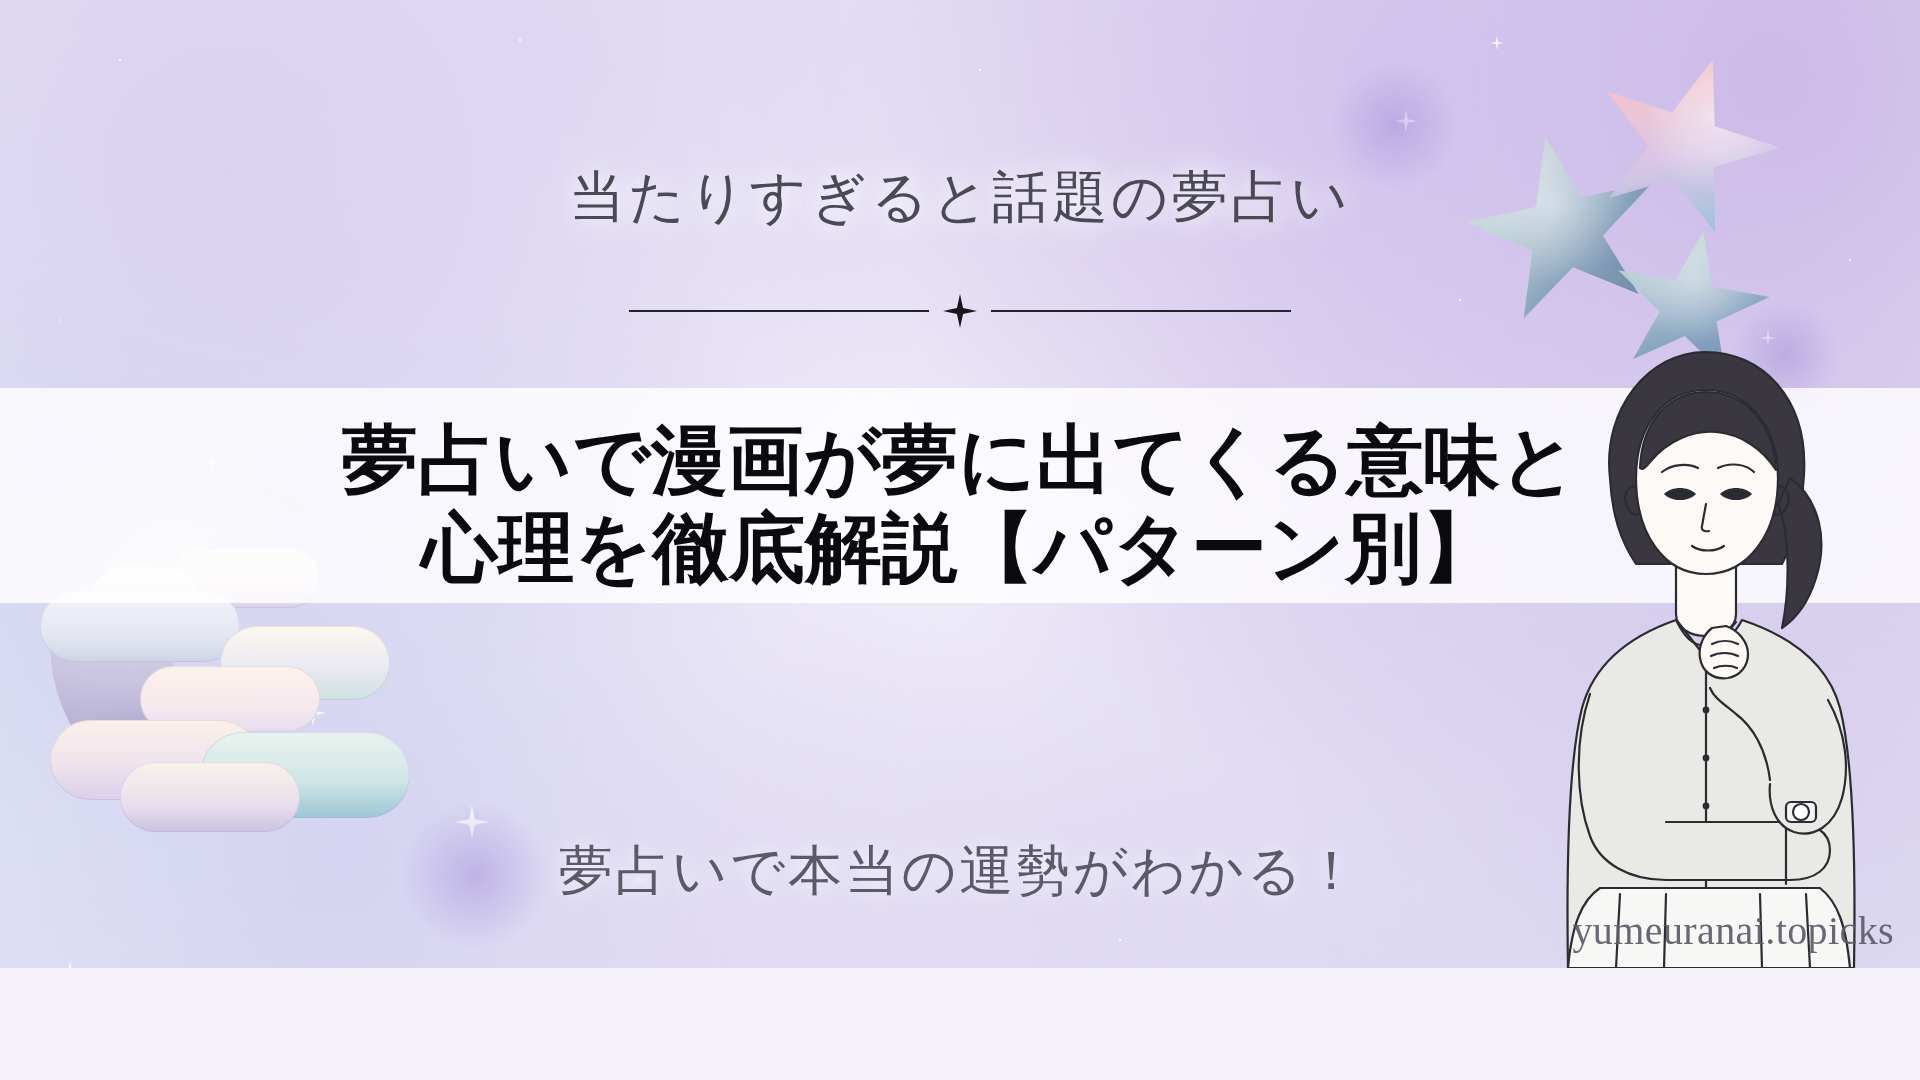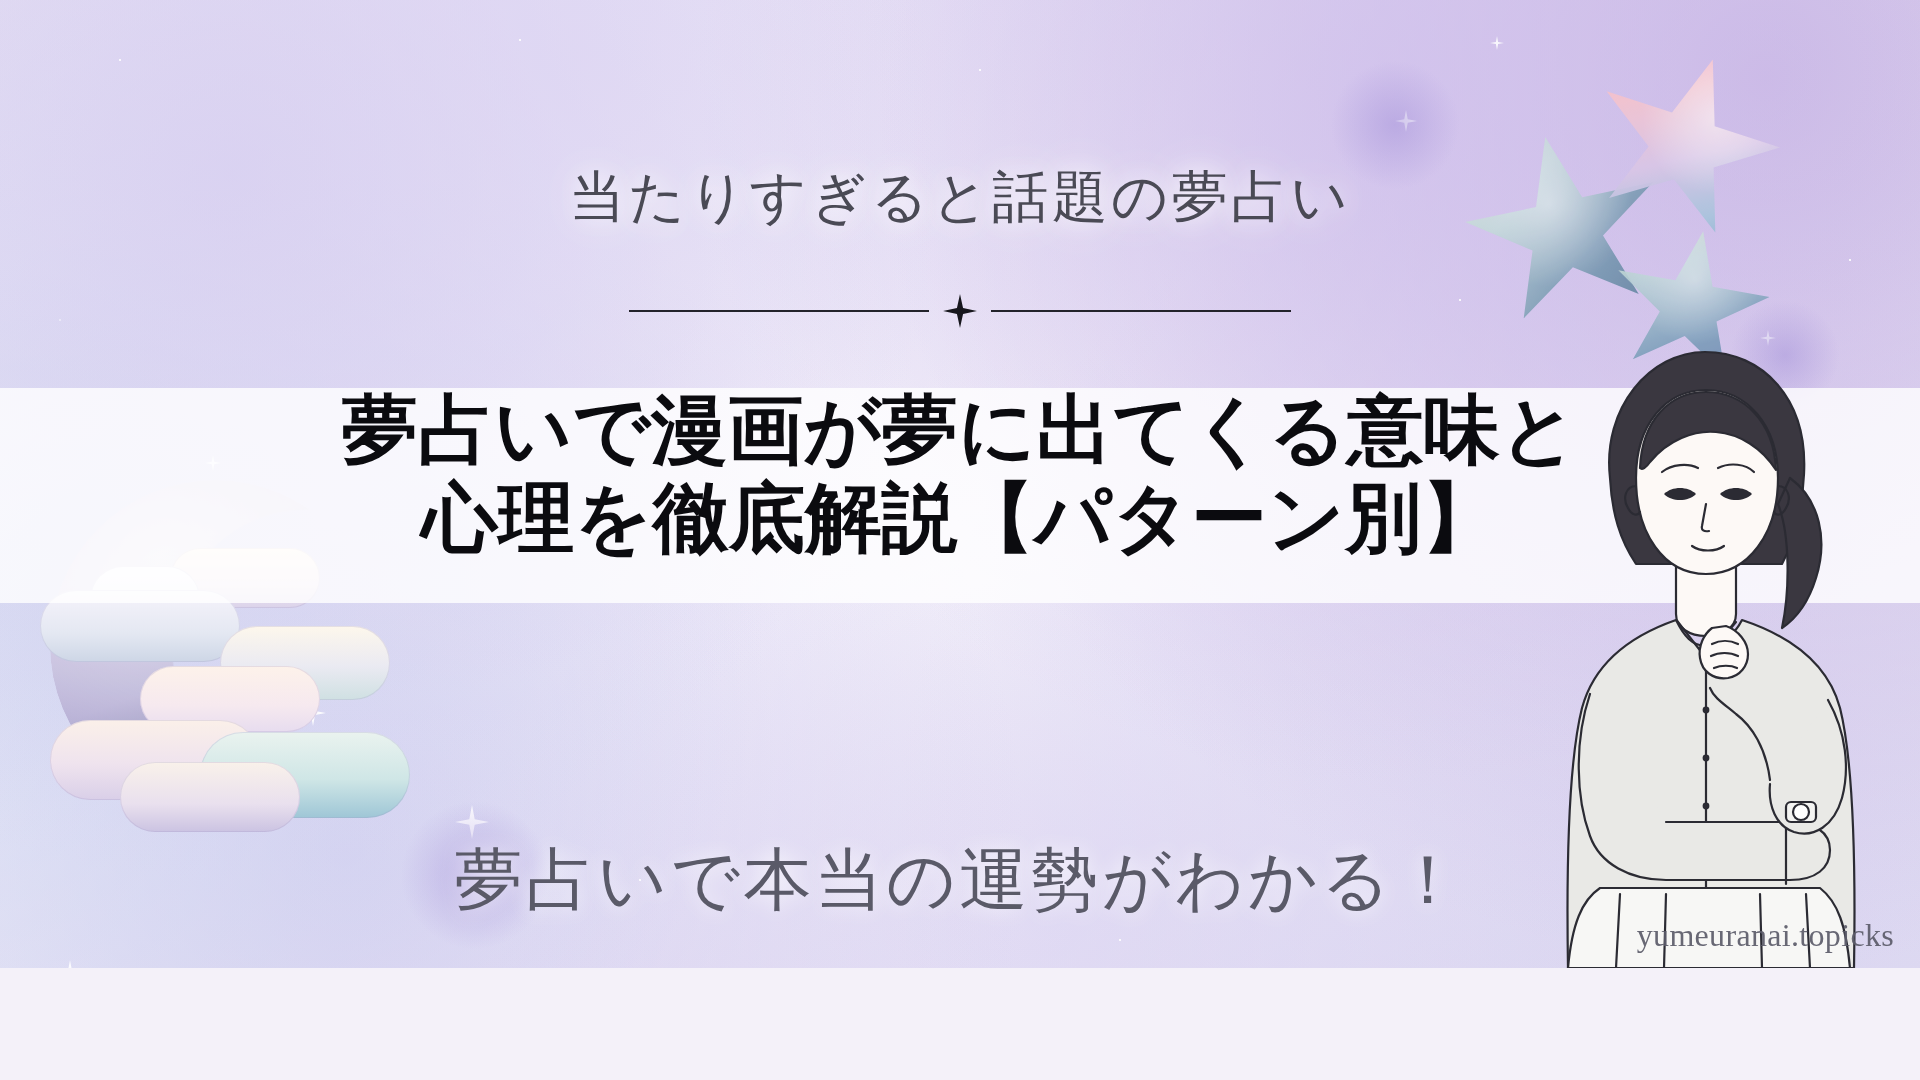--- a/index.html
+++ b/index.html
@@ -140,48 +140,48 @@
     display:flex;align-items:center;justify-content:center;gap:0;
   }
   .divider .rule{height:2px;width:300px;background:#23232b;}
   .divider .diamond{
     width:34px;height:34px;margin:0 14px;background:#17171d;
     clip-path:polygon(50% 0%,59% 41%,100% 50%,59% 59%,50% 100%,41% 59%,0% 50%,41% 41%);
   }
 
   
   .headline{
-    position:absolute;left:0;right:0;top:386px;
+    position:absolute;left:0;right:0;top:416px;
     text-align:center;
     font-family:"DejaVu Sans","Liberation Sans",sans-serif;
     font-weight:700;
     font-size:76px;line-height:1.16;
     color:#0b0b0f;letter-spacing:.005em;
     white-space:nowrap;
   }
   .headline .l2{display:block;}
 
   
   .tagline{
     position:absolute;left:0;right:0;top:835px;text-align:center;
     font-family:"Liberation Serif",serif;
-    font-size:68px;color:#5a5a68;letter-spacing:.05em;
+    font-size:54px;color:#5a5a68;letter-spacing:.05em;
     text-shadow:0 0 20px rgba(255,255,255,.9);
     white-space:nowrap;
   }
 
   
   .person{position:absolute;right:0;bottom:0;width:430px;height:640px;pointer-events:none;}
   .person svg{display:block;width:100%;height:100%;}
 
   
   .watermark{
     position:absolute;right:26px;bottom:14px;
     font-family:"Liberation Serif",serif;
-    font-size:32px;color:#5c5c6a;opacity:.92;letter-spacing:.01em;
+    font-size:40px;color:#5c5c6a;opacity:.92;letter-spacing:.01em;
   }
 </style>
 </head>
 <body>
 
 <div class="canvas">
 
   <div class="speckle a"></div>
   <div class="speckle b"></div>
 

